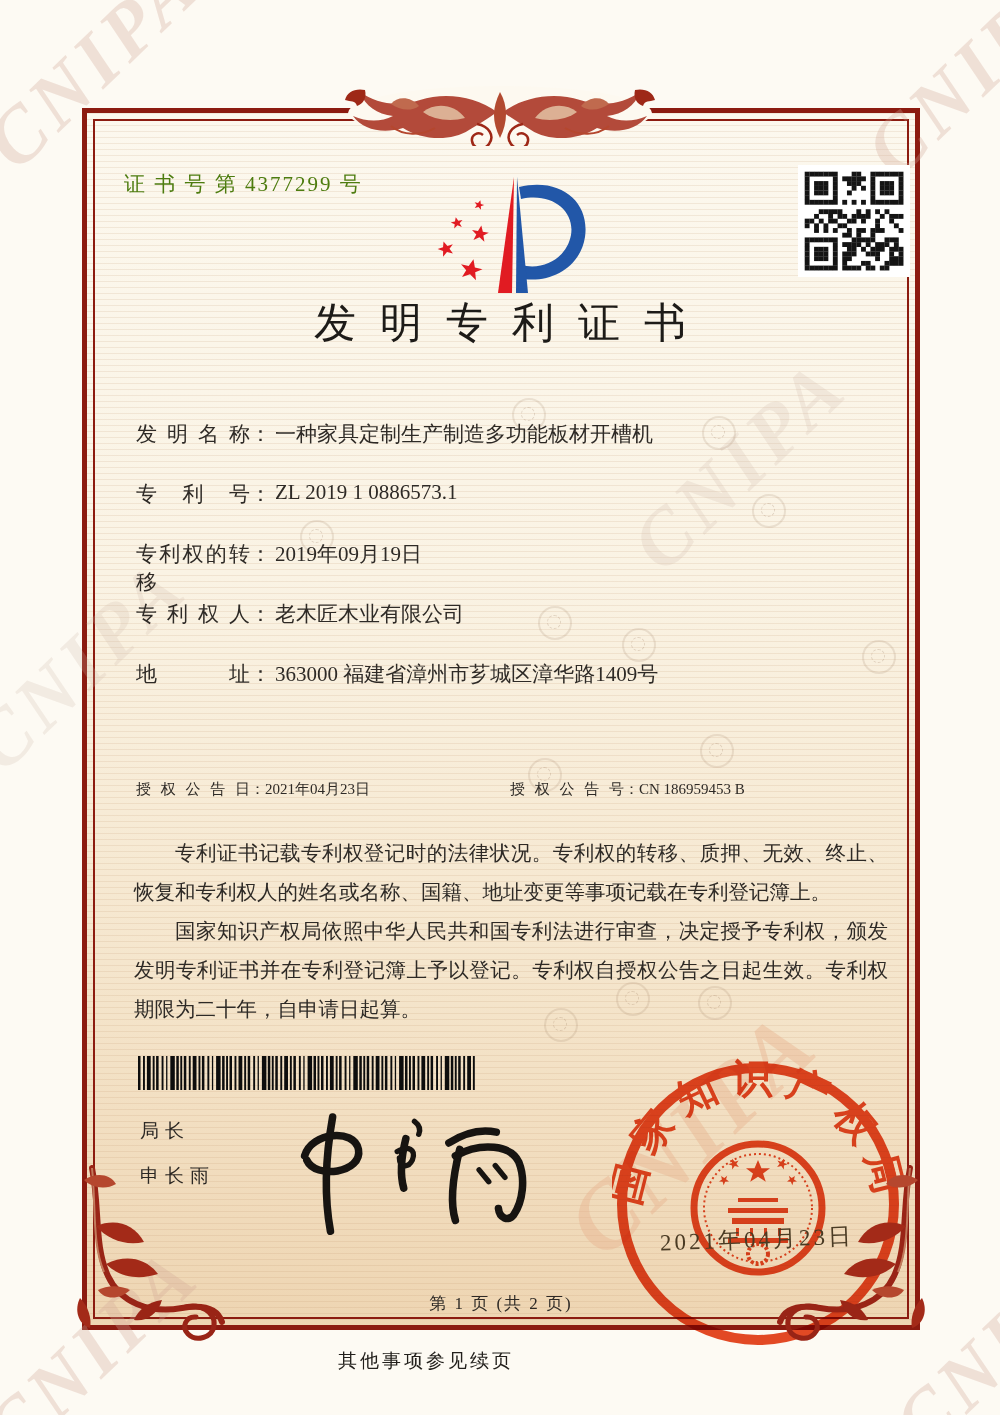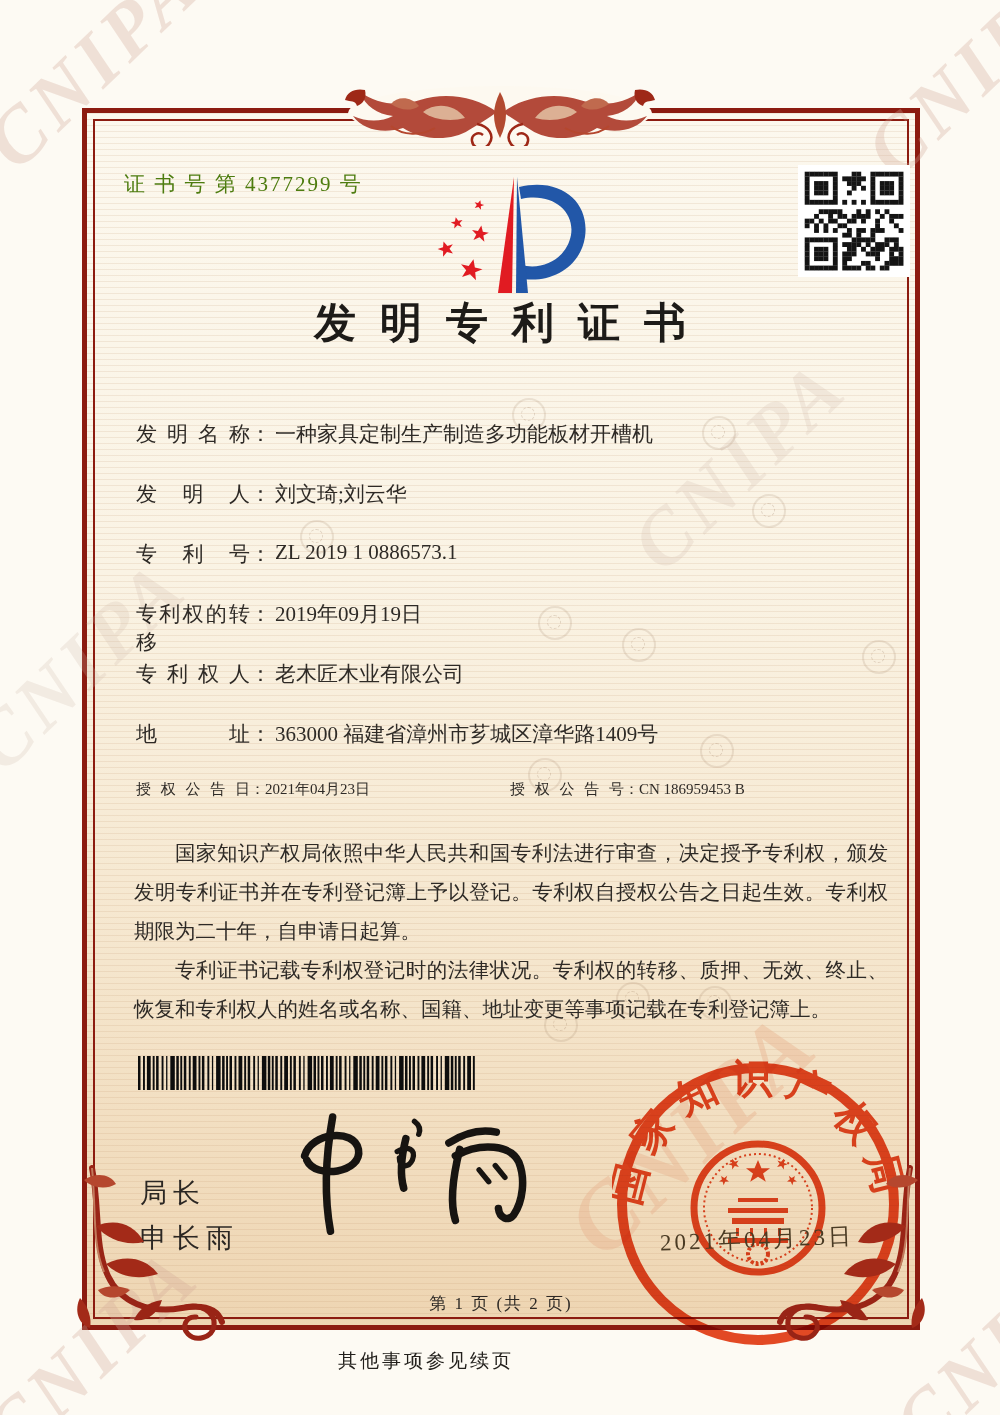--- a/index.html
+++ b/index.html
@@ -20,41 +20,41 @@
   .wm{font-size:78px;font-weight:bold;letter-spacing:6px;color:rgba(208,165,150,0.30);
       transform:rotate(-44deg);z-index:2;white-space:nowrap;font-style:italic;}
   .wm-strong{color:rgba(230,176,140,0.42);}
   .wm-light{color:rgba(205,180,168,0.22);}
   .stamp-wm{width:30px;height:30px;border:2px solid rgba(150,115,90,0.30);border-radius:50%;z-index:2;opacity:.55;}
   .stamp-wm::before{content:"";position:absolute;left:7px;top:7px;width:12px;height:12px;
       border:1px dashed rgba(150,115,90,0.45);border-radius:50%;}
 
   
   #cert-no{left:124px;top:170px;font-size:21px;letter-spacing:2px;color:#4d7c0f;z-index:3;}
-  #title{left:0;top:295px;width:1000px;text-align:center;font-size:42px;font-weight:bold;color:#1d1b18;
+  #title{left:0;top:295px;width:1000px;text-align:center;font-size:42px;font-weight:normal;color:#1d1b18;
          letter-spacing:24px;text-indent:24px;z-index:3;}
 
   
   #fields{left:136px;top:420px;width:760px;z-index:3;font-size:21px;}
   .f-row{height:60px;}
   .f-label{display:inline-block;width:114px;text-align:justify;text-align-last:justify;vertical-align:top;}
   .f-colon{display:inline-block;vertical-align:top;}
   .f-value{display:inline-block;vertical-align:top;margin-left:4px;}
   #grant-row{left:136px;top:780px;width:780px;z-index:3;font-size:15px;}
   #grant-no-pair{position:absolute;left:374px;top:0;}
 
   
   #paras{left:134px;top:834px;width:754px;z-index:3;font-size:20.5px;line-height:39px;text-align:justify;}
   #paras p{margin:0;text-indent:2em;}
 
   
   #barcode-box{left:138px;top:1056px;width:342px;height:34px;z-index:3;}
 
   
-  #officer{left:140px;top:1171px;z-index:3;font-size:27px;line-height:45px;letter-spacing:6px;color:#2b2723;}
+  #officer{left:140px;top:1108px;z-index:3;font-size:19px;line-height:45px;letter-spacing:6px;color:#2b2723;}
   #sig-box{left:268px;top:1102px;width:280px;height:140px;z-index:3;}
 
   
   #seal-box{left:612px;top:1058px;width:292px;height:292px;z-index:4;opacity:.93;mix-blend-mode:multiply;}
   #seal-date{left:592px;top:1224px;width:330px;text-align:center;font-size:23px;letter-spacing:3px;
              color:#4a3b24;z-index:6;transform:rotate(-2deg);}
 
   
   #page-info{left:82px;top:1292px;width:838px;text-align:center;font-size:17px;letter-spacing:2px;z-index:3;}
   #cont-note{left:0;top:1348px;width:852px;text-align:center;font-size:19px;letter-spacing:3px;z-index:3;color:#23201c;}
@@ -379,23 +379,20 @@
       </g>
   </svg>
 
   <div id="title" class="abs">发明专利证书</div>
 
   <div id="fields" class="abs">
     <div class="f-row">
       <span class="f-label">发明名称</span><span class="f-colon">：</span><span class="f-value">一种家具定制生产制造多功能板材开槽机</span>
     </div>
     <div class="f-row">
-      <span class="f-label">发明人</span><span class="f-colon">：</span><span class="f-value">刘文琦;刘云华</span>
-    </div>
-    <div class="f-row">
       <span class="f-label">专利号</span><span class="f-colon">：</span><span class="f-value">ZL 2019 1 0886573.1</span>
     </div>
     <div class="f-row">
       <span class="f-label">专利权的转移</span><span class="f-colon">：</span><span class="f-value">2019年09月19日</span>
     </div>
     <div class="f-row">
       <span class="f-label">专利权人</span><span class="f-colon">：</span><span class="f-value">老木匠木业有限公司</span>
     </div>
     <div class="f-row">
       <span class="f-label">地址</span><span class="f-colon">：</span><span class="f-value">363000 福建省漳州市芗城区漳华路1409号</span>
@@ -405,22 +402,22 @@
   <div id="grant-row" class="abs">
     <span>
       <span class="f-label">授权公告日</span><span>：</span><span>2021年04月23日</span>
     </span>
     <span id="grant-no-pair">
       <span class="f-label">授权公告号</span><span>：</span><span>CN 186959453 B</span>
     </span>
   </div>
 
   <div id="paras" class="abs">
+    <p>专利证书记载专利权登记时的法律状况。专利权的转移、质押、无效、终止、恢复和专利权人的姓名或名称、国籍、地址变更等事项记载在专利登记簿上。</p>
     <p>国家知识产权局依照中华人民共和国专利法进行审查，决定授予专利权，颁发发明专利证书并在专利登记簿上予以登记。专利权自授权公告之日起生效。专利权期限为二十年，自申请日起算。</p>
-    <p>专利证书记载专利权登记时的法律状况。专利权的转移、质押、无效、终止、恢复和专利权人的姓名或名称、国籍、地址变更等事项记载在专利登记簿上。</p>
   </div>
 
   <svg id="barcode-box" class="abs" viewBox="0 0 342 34" preserveAspectRatio="none">
     <g id="barcode-svg">
         <rect x="0.0" y="0" width="2.5" height="34" fill="#0d0d0d"></rect>
         <rect x="5.0" y="0" width="1.9" height="34" fill="#0d0d0d"></rect>
         <rect x="8.9" y="0" width="3.8" height="34" fill="#0d0d0d"></rect>
         <rect x="14.7" y="0" width="1.9" height="34" fill="#0d0d0d"></rect>
         <rect x="18.1" y="0" width="2.5" height="34" fill="#0d0d0d"></rect>
         <rect x="23.6" y="0" width="1.9" height="34" fill="#0d0d0d"></rect>

